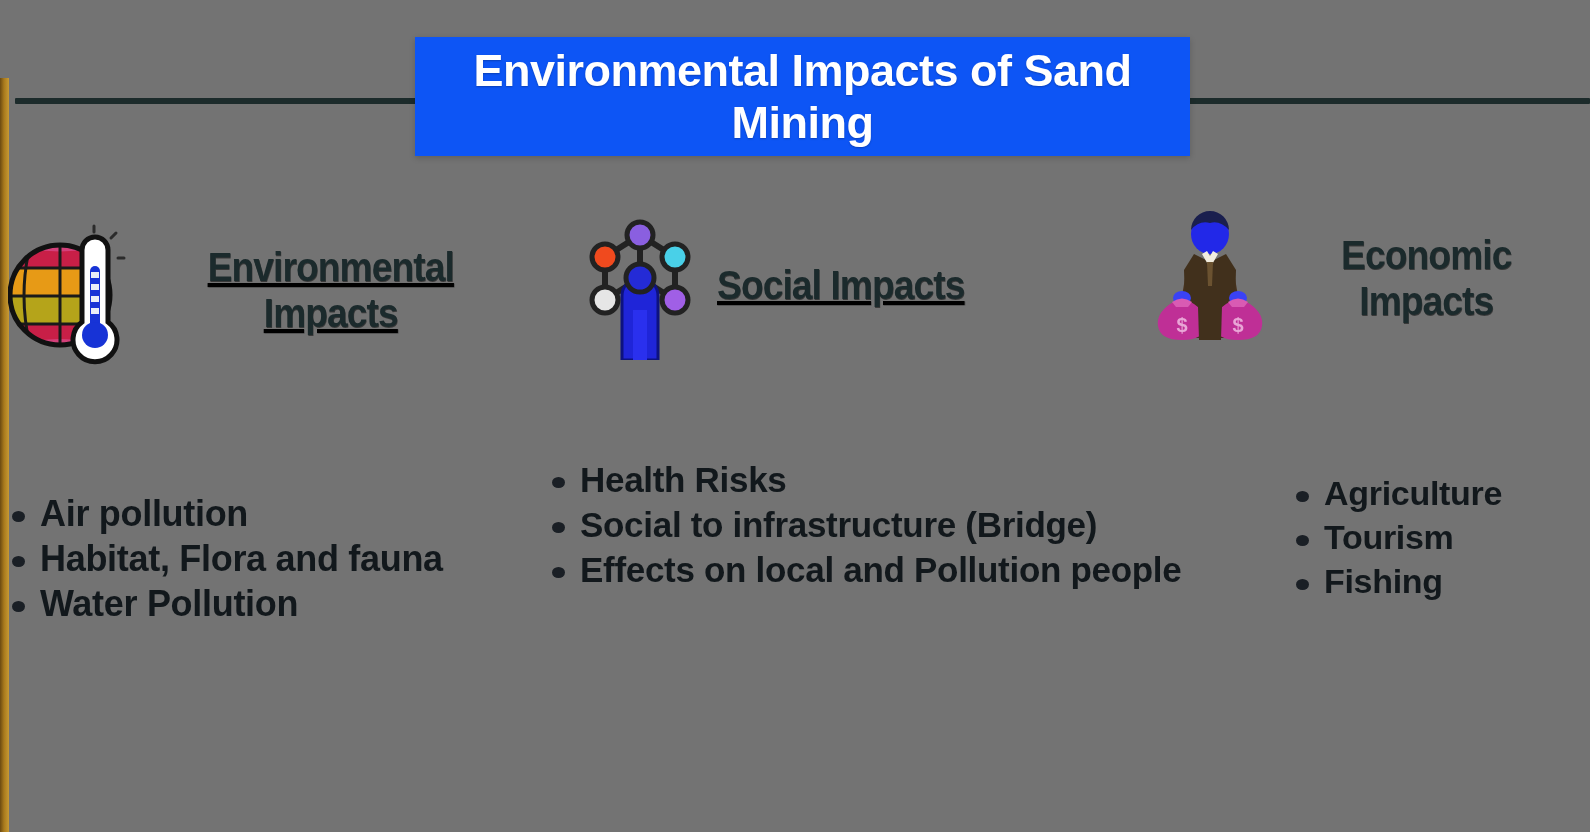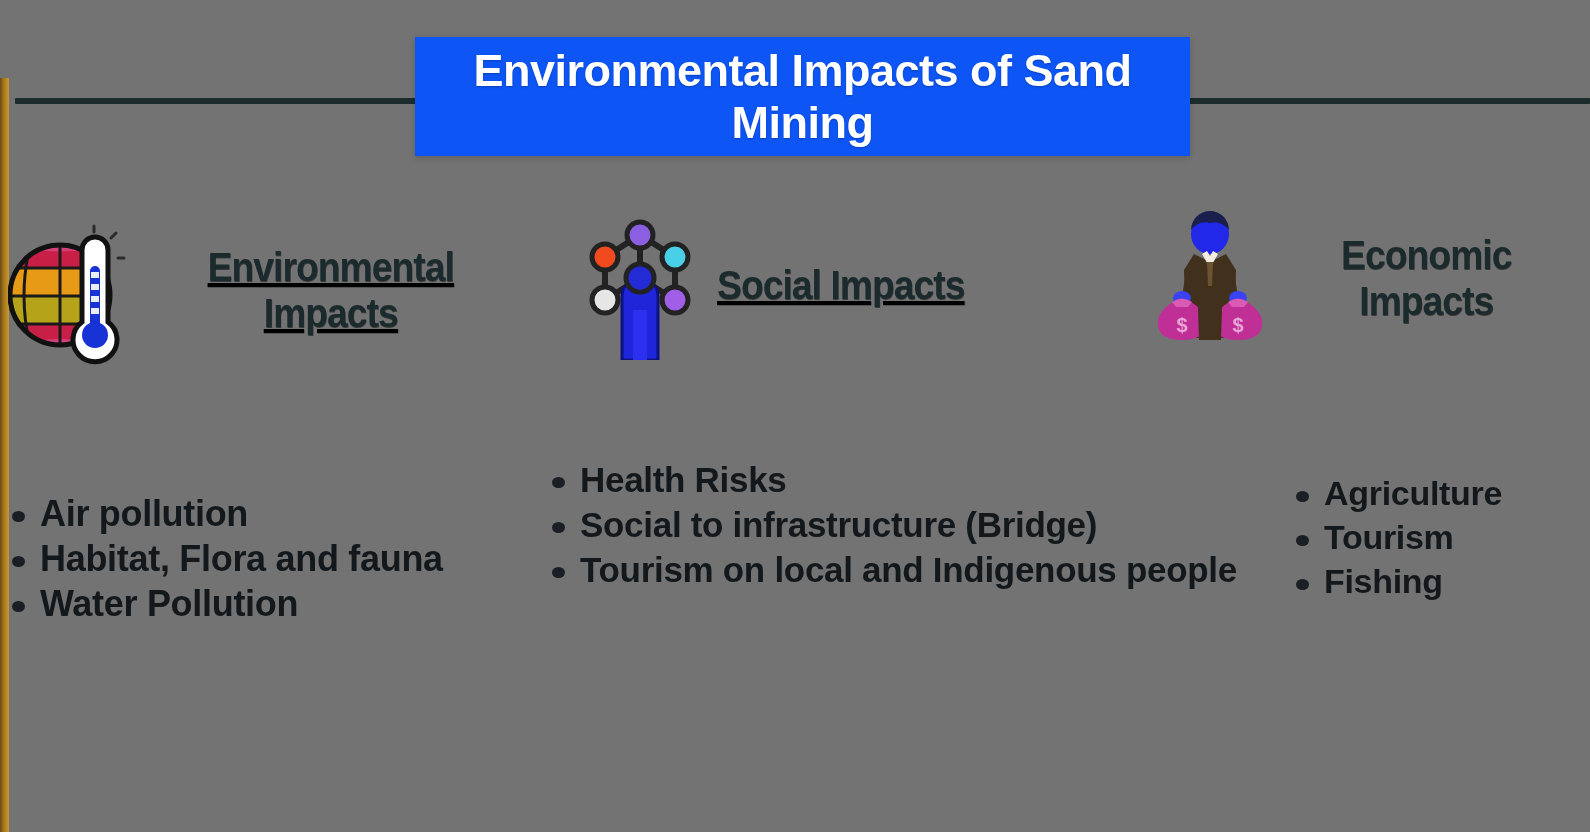--- a/index.html
+++ b/index.html
@@ -281,21 +281,21 @@
         <li>Air pollution</li>
         <li>Habitat, Flora and fauna</li>
         <li>Water Pollution</li>
       </ul>
     </div>
 
     <div class="list-2">
       <ul class="bullets">
         <li>Health Risks</li>
         <li>Social to infrastructure (Bridge)</li>
-        <li>Tourism on local and Indigenous people</li>
+        <li>Effects on local and Pollution people</li>
       </ul>
     </div>
 
     <div class="list-3">
       <ul class="bullets">
         <li>Agriculture</li>
         <li>Tourism</li>
         <li>Fishing</li>
       </ul>
     </div>

